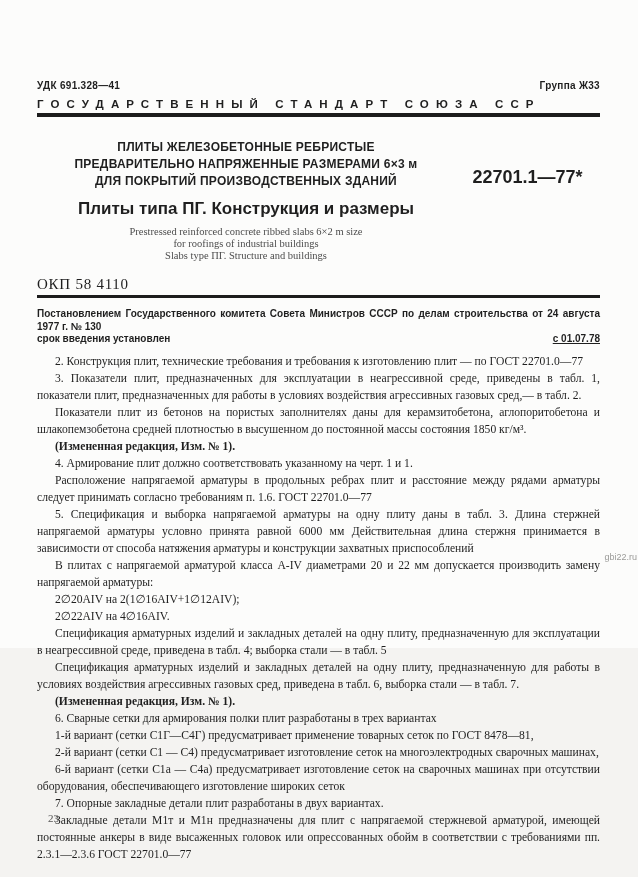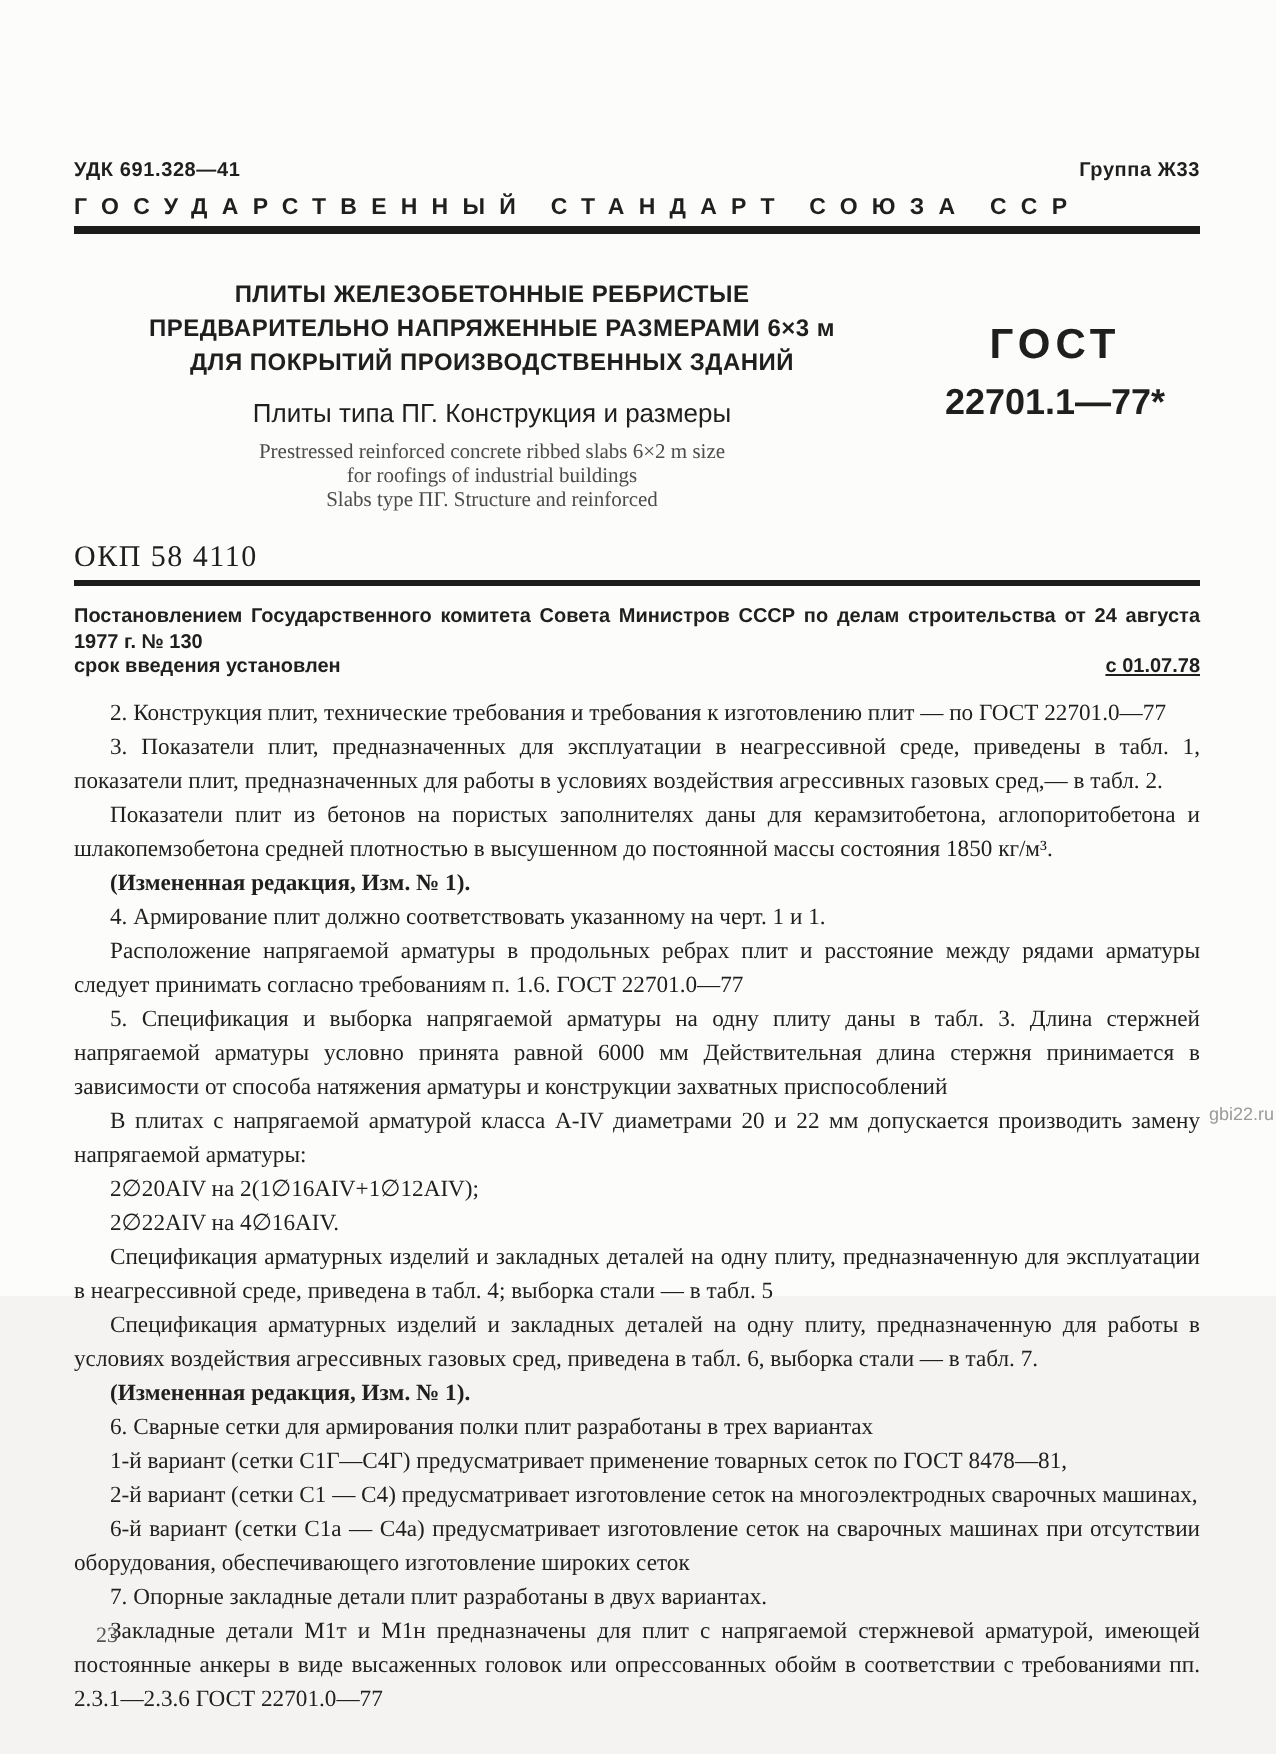--- a/index.html
+++ b/index.html
@@ -36,21 +36,21 @@
   
   .title-zone{display:flex;margin-top:22px;min-height:118px;}
   .title-left{width:418px;text-align:center;}
   .title-main{
     font-family:"Liberation Sans","DejaVu Sans",sans-serif;
     font-size:12px;font-weight:bold;line-height:17px;letter-spacing:.02em;
   }
   .title-sub{
     margin-top:9px;
     font-family:"Liberation Sans","DejaVu Sans",sans-serif;
-    font-size:13px;font-weight:normal;
+    font-size:17px;font-weight:bold;
   }
   .title-eng{
     margin-top:7px;
     font-size:10.5px;line-height:12px;color:#4c4c4c;
   }
   .title-right{
     flex:1;text-align:center;
     font-family:"Liberation Sans","DejaVu Sans",sans-serif;
     font-weight:bold;padding-top:22px;
   }
@@ -105,25 +105,24 @@
 
   <div class="title-zone">
     <div class="title-left">
       <div class="title-main">ПЛИТЫ ЖЕЛЕЗОБЕТОННЫЕ РЕБРИСТЫЕ</div>
       <div class="title-main">ПРЕДВАРИТЕЛЬНО НАПРЯЖЕННЫЕ РАЗМЕРАМИ 6×3 м</div>
       <div class="title-main">ДЛЯ ПОКРЫТИЙ ПРОИЗВОДСТВЕННЫХ ЗДАНИЙ</div>
       <div class="title-sub">Плиты типа ПГ. Конструкция и размеры</div>
       <div class="title-eng">
         <div>Prestressed reinforced concrete ribbed slabs 6×2 m size</div>
         <div>for roofings of industrial buildings</div>
-        <div>Slabs type ПГ. Structure and reinforced</div>
+        <div>Slabs type ПГ. Structure and buildings</div>
       </div>
     </div>
     <div class="title-right">
-      <div class="gost-word">ГОСТ</div>
       <div class="gost-num">22701.1—77*</div>
     </div>
   </div>
 
   <div class="okp">ОКП 58 4110</div>
   <div class="bar-mid"></div>
 
   <div class="decree">Постановлением Государственного комитета Совета Министров СССР по делам строительства от 24 августа 1977 г. № 130</div>
   <div class="decree-row">
     <span>срок введения установлен</span>

